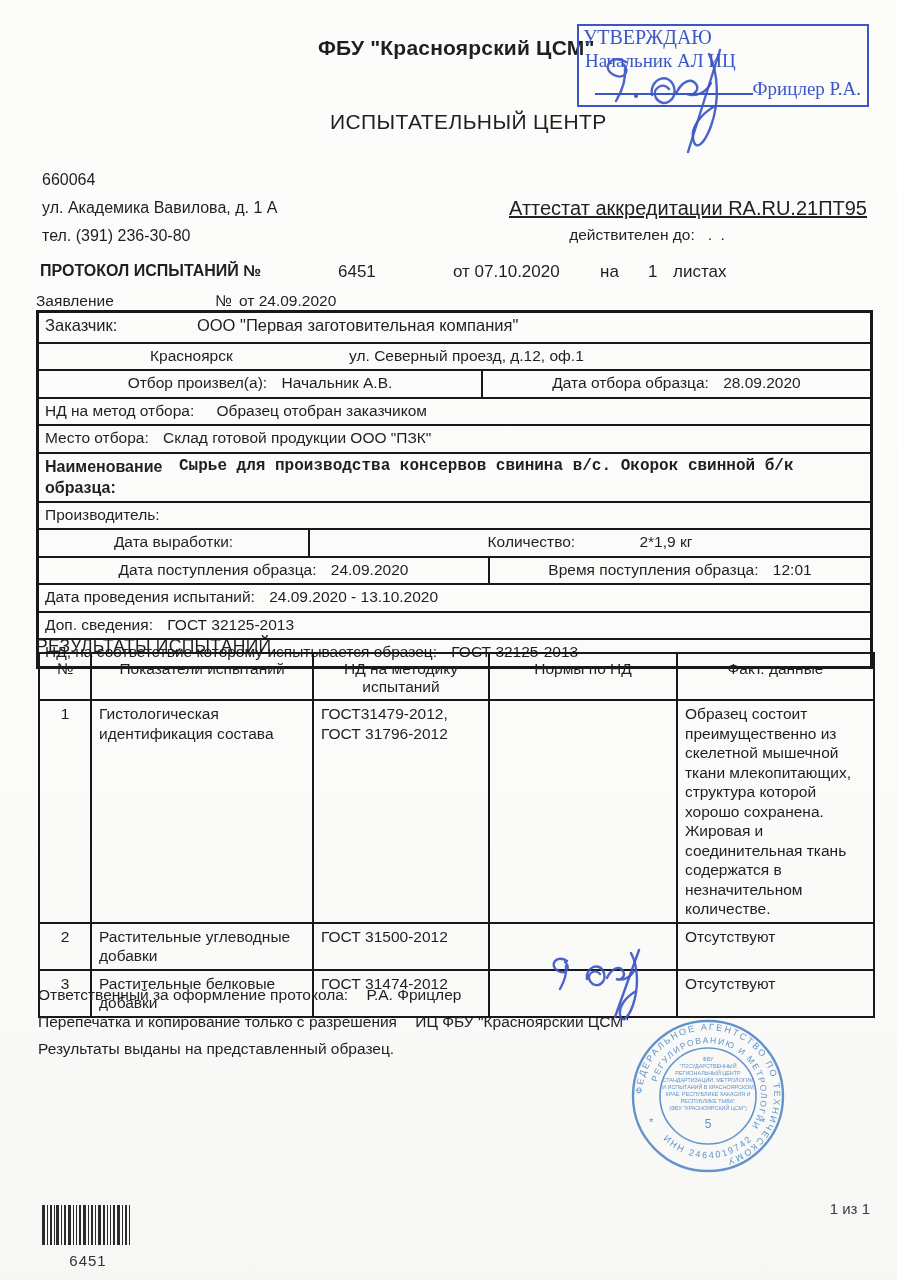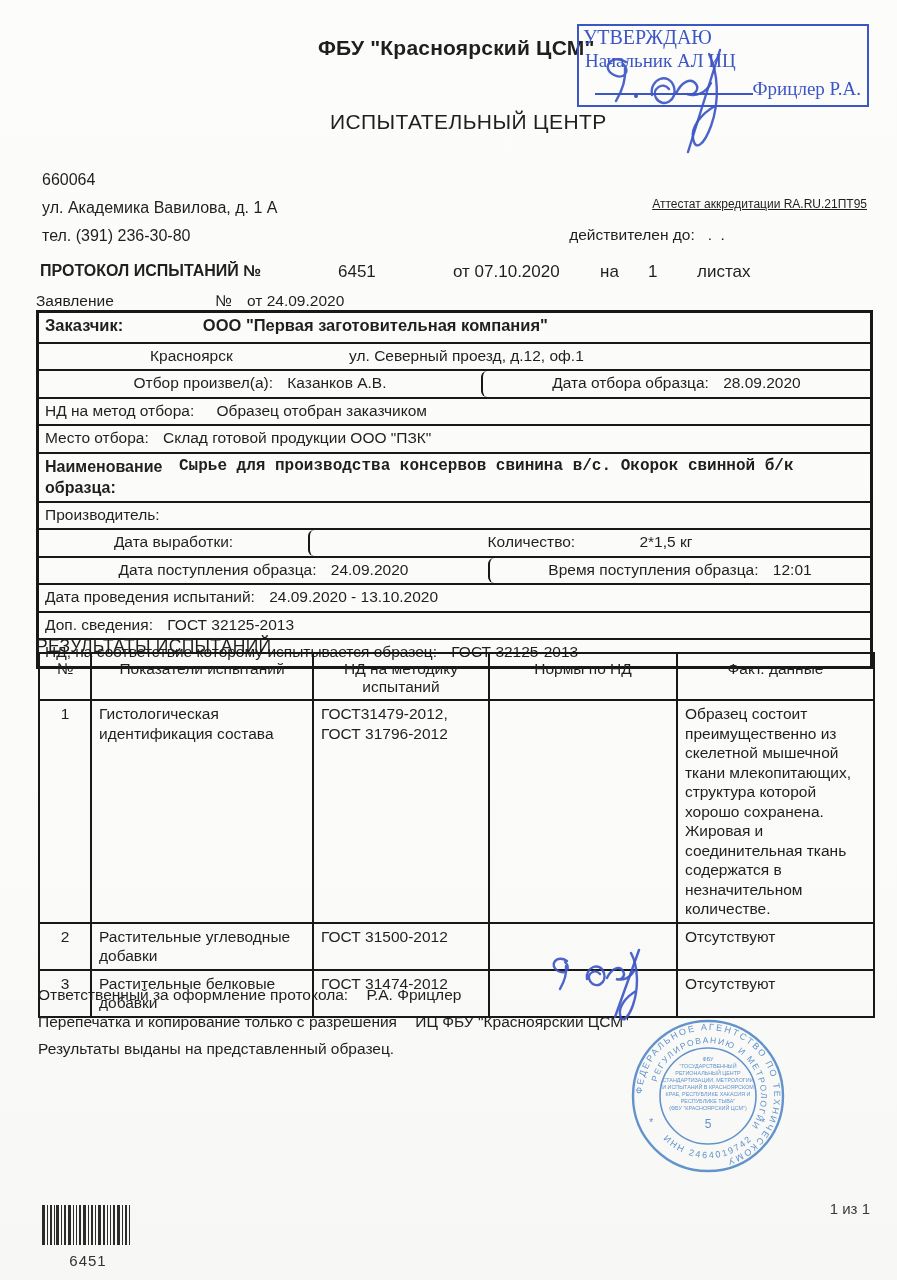--- a/index.html
+++ b/index.html
@@ -20,44 +20,44 @@
     font-family:"Liberation Serif","DejaVu Serif",serif;
   }
   .approve-word{position:absolute;left:4px;top:0px;font-size:20px;}
   .approve-pos{position:absolute;left:6px;top:24px;font-size:19px;}
   .approve-line{position:absolute;left:16px;bottom:10px;width:158px;border-bottom:2px solid var(--approval-blue,#3d56c6);}
   .approve-name{position:absolute;right:6px;bottom:5px;font-size:19px;}
   .sig{stroke:var(--approval-blue,#3d56c6);fill:none;stroke-width:2.4;stroke-linecap:round;opacity:.92;}
   
   .addr{left:42px;top:166px;font-size:16px;line-height:28px;}
   .addr div{white-space:pre;}
-  .accred-title{left:497px;top:197px;width:370px;text-align:right;font-size:12px;text-decoration:underline;}
+  .accred-title{left:497px;top:197px;width:370px;text-align:right;font-size:20px;text-decoration:underline;}
   .accred-valid{left:497px;top:226px;width:300px;text-align:center;font-size:15.5px;white-space:pre;}
   
   .proto{left:0;top:262px;width:897px;height:28px;}
   .proto span{position:absolute;font-size:17px;}
   .proto .t{left:40px;font-size:16px;font-weight:bold;}
   .proto .n{left:338px;}
   .proto .f{left:453px;}
   .proto .na{left:600px;}
   .proto .s{left:648px;}
-  .proto .sw{left:673px;margin-left:24px;}
+  .proto .sw{left:673px;}
   .applic{left:0;top:292px;width:897px;height:20px;}
   .applic span{position:absolute;font-size:15.5px;}
   .applic .a1{left:36px;}
   .applic .a2{left:215px;}
-  .applic .a3{left:247px;}
+  .applic .a3{left:239px;}
   
   .itable{left:36px;top:310px;width:837px;border:3px solid #181818;box-sizing:border-box;}
   .irow{border-top:2px solid #181818;font-size:15.5px;line-height:1.32;display:flex;align-items:stretch;box-sizing:border-box;}
   .irow:first-child{border-top:none;}
   .icell{padding:2px 6px 3px;box-sizing:border-box;}
-  .bl{border-left:2px solid #181818;border-radius:6px;}
+  .bl{border-left:2px solid #181818;}
   .flex1{flex:1;}
-  .b{font-weight:bold;}
+  .b{font-weight:normal;}
   .h30{min-height:29px;} .h24{min-height:23px;text-align:center;} .h45{min-height:45px;} .h22{min-height:21px;}
   .gap10{display:inline-block;width:10px;} .gap18{display:inline-block;width:18px;}
   .ml105{margin-left:105px;} .ml75{margin-left:75px;} .ml185{margin-left:112px;}
   .name-lbl{width:114px;flex:0 0 114px;font-weight:bold;font-size:16px;}
   .name-val{font-weight:bold;font-size:16px;padding-left:26px;font-family:Liberation Mono, monospace;}
   .qty-val{margin-left:60px;}
   
   .res-head{left:36px;top:636px;font-size:17.5px;letter-spacing:.3px;}
   .rtable{left:38px;top:652px;width:835px;border-collapse:collapse;table-layout:fixed;}
   .rtable th,.rtable td{border:2px solid #181818;font-size:15.5px;font-weight:normal;padding:3px 7px;box-sizing:border-box;}
@@ -133,21 +133,21 @@
     </div>
     <div class="irow h24">
       <div class="icell">
         <span class="ml105">Красноярск</span>
         <span class="ml185">ул. Северный проезд, д.12, оф.1</span>
       </div>
     </div>
     <div class="irow h24">
       <div class="icell" style="flex:0 0 442px">
         <span>Отбор произвел(а):</span><span class="gap10"></span>
-        <span>Казанков А.В.</span>
+        <span>Начальник А.В.</span>
       </div>
       <div class="icell bl flex1">
         <span>Дата отбора образца:</span><span class="gap10"></span>
         <span>28.09.2020</span>
       </div>
     </div>
     <div class="irow h24">
       <div class="icell">
         <span>НД на метод отбора:</span><span class="gap18"></span>
         <span>Образец отобран заказчиком</span>
@@ -163,21 +163,21 @@
       <div class="icell name-lbl">Наименование образца:</div>
       <div class="icell name-val flex1">Сырье для производства консервов свинина в/с. Окорок свинной б/к</div>
     </div>
     <div class="irow h22">
       <div class="icell">Производитель:</div>
     </div>
     <div class="irow h24">
       <div class="icell" style="flex:0 0 269px">Дата выработки:</div>
       <div class="icell bl flex1">
         <span>Количество:</span>
-        <span class="qty-val">2*1,5 кг</span>
+        <span class="qty-val">2*1,9 кг</span>
       </div>
     </div>
     <div class="irow h24">
       <div class="icell" style="flex:0 0 449px">
         <span>Дата поступления образца:</span><span class="gap10"></span>
         <span>24.09.2020</span>
       </div>
       <div class="icell bl flex1">
         <span>Время поступления образца:</span><span class="gap10"></span>
         <span>12:01</span>

